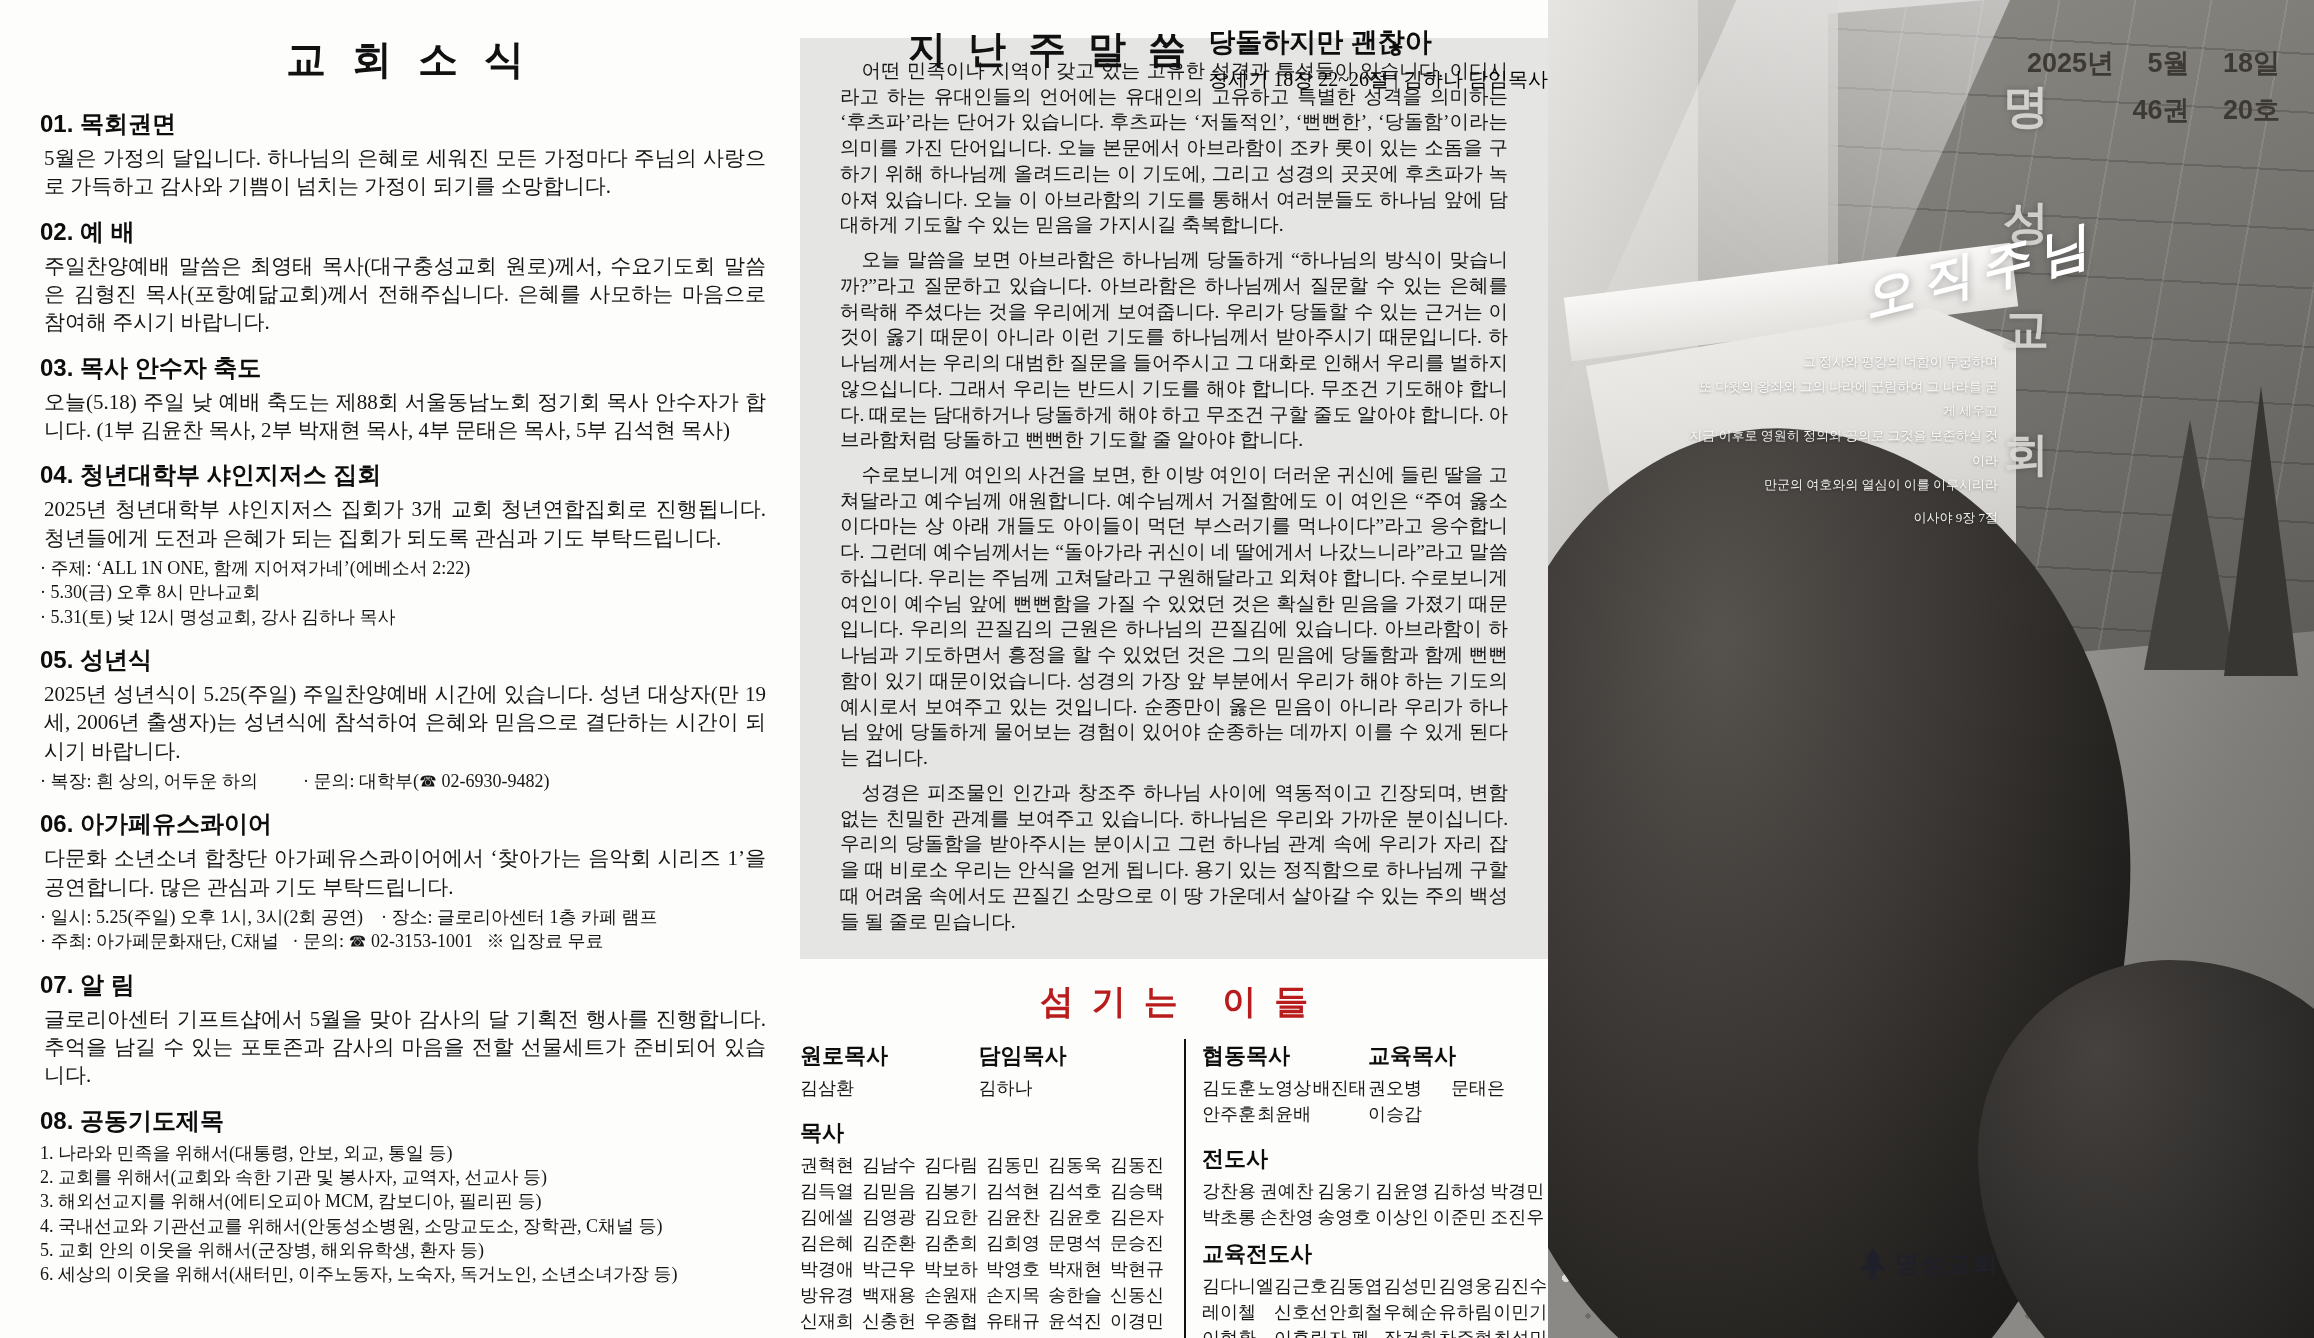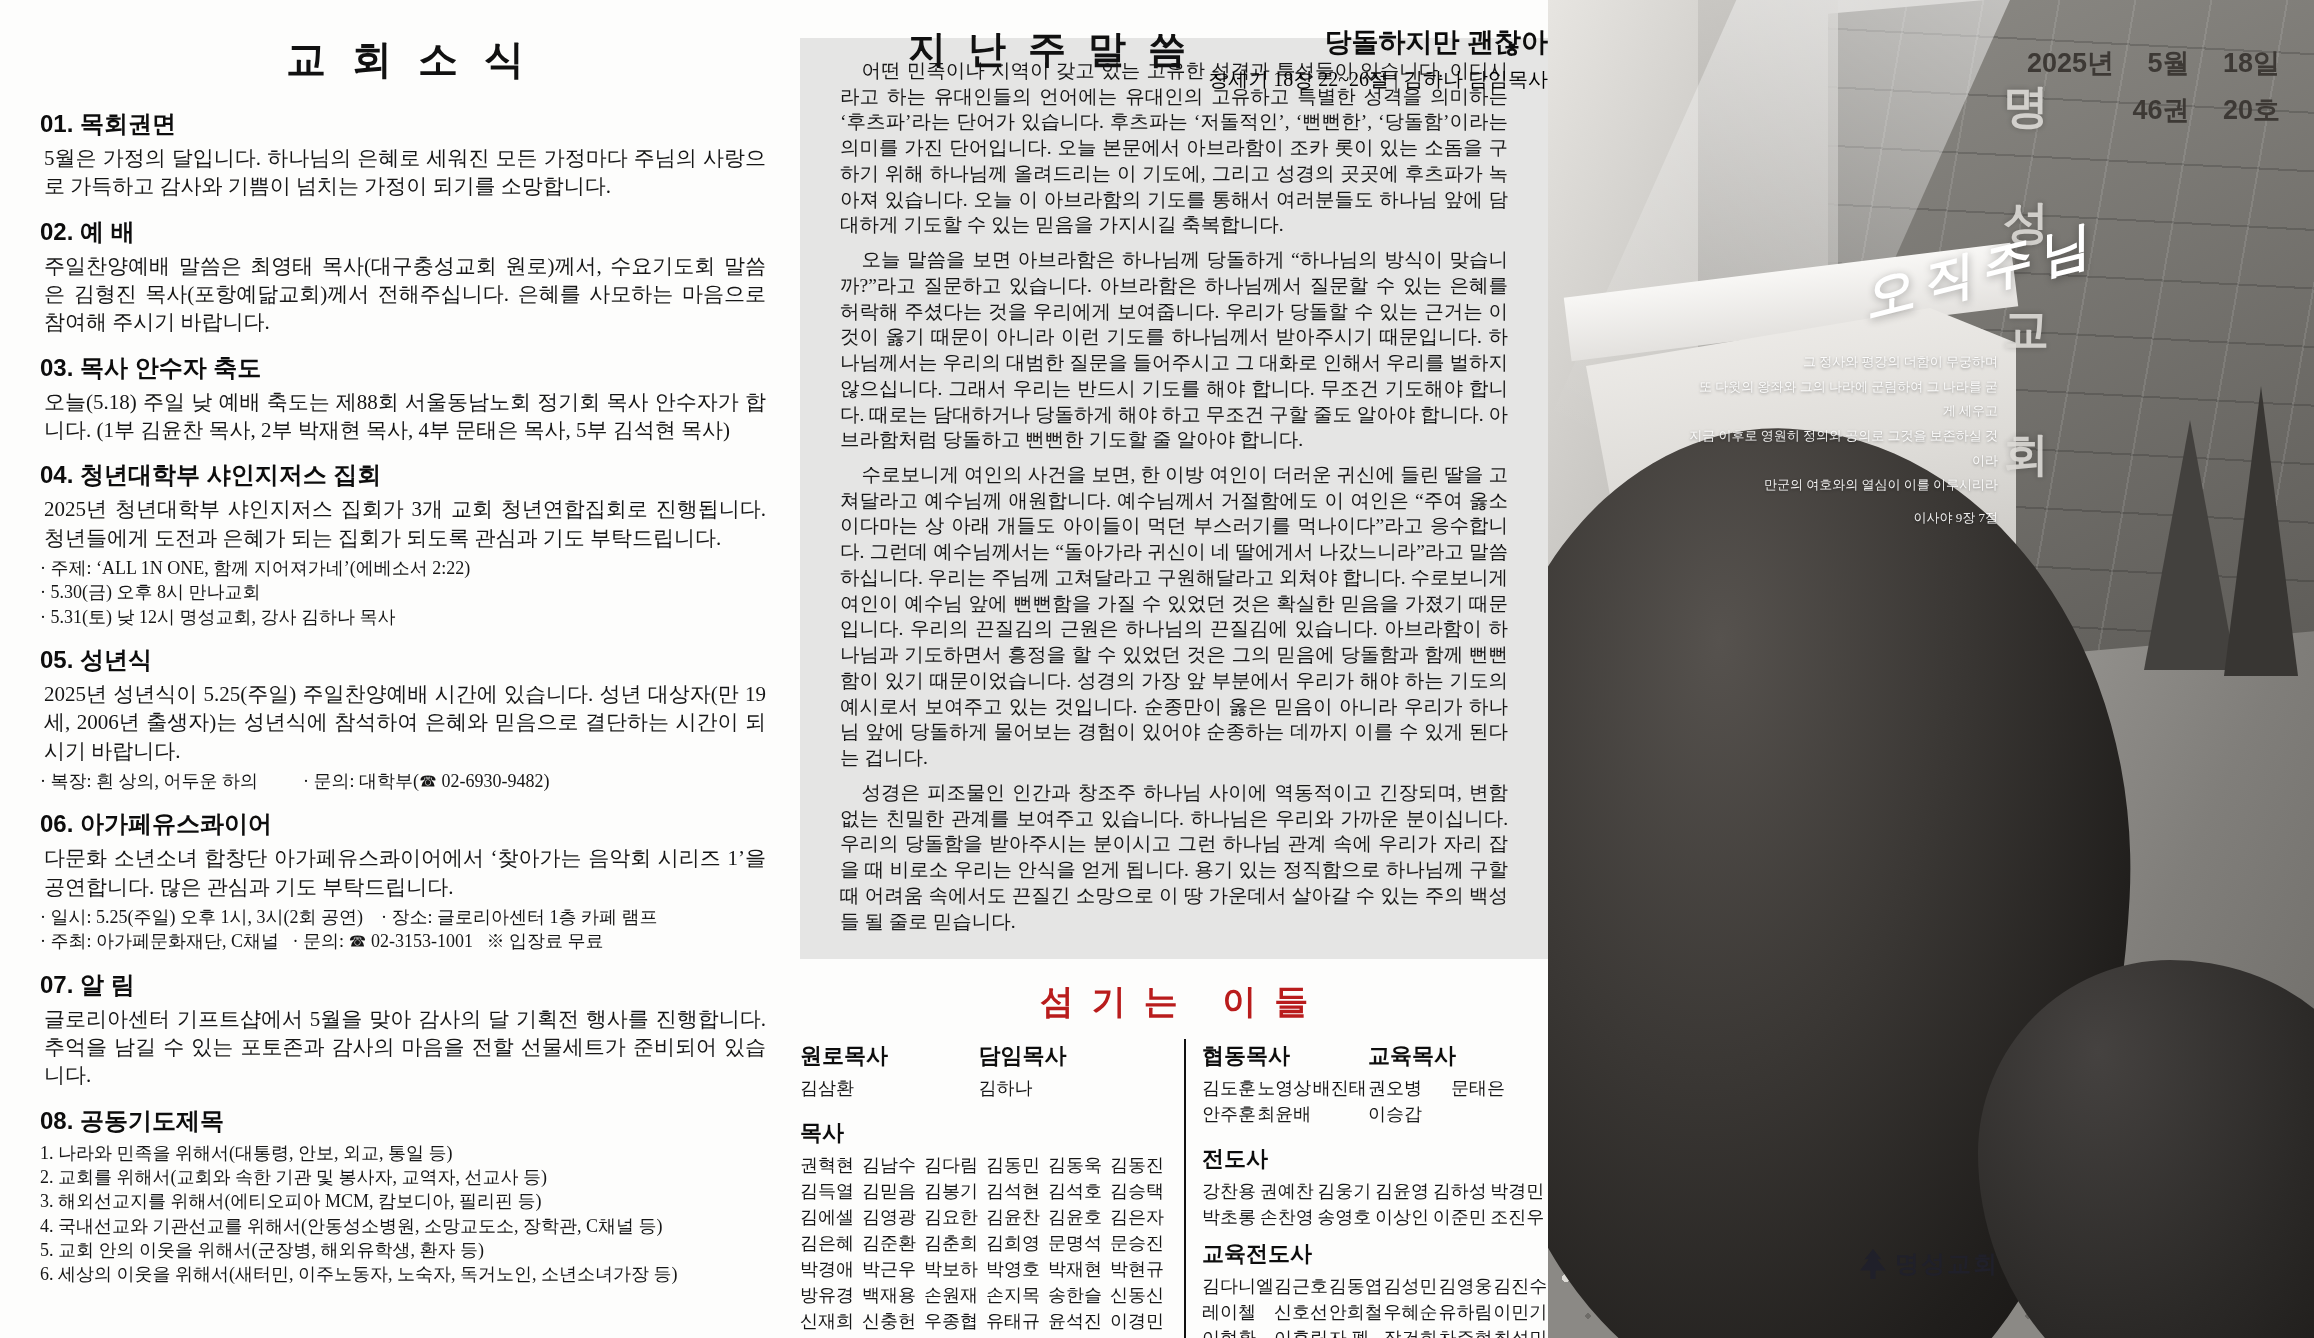--- a/index.html
+++ b/index.html
@@ -12,21 +12,21 @@
              text-align:center;margin:8px 0 6px;color:#111;text-indent:26px;}
   .sec{margin-top:2px;}
   .sec-head{font-family:"Liberation Sans", sans-serif;font-weight:bold;font-size:24px;margin:15px 0 4px;color:#0d0d0d;}
   .sec-body{font-size:21px;line-height:1.35;text-align:justify;margin:4px;}
   .sec-line{font-size:18px;line-height:1.35;white-space:pre-wrap;}
 
   
   .col-mid{position:absolute;left:800px;top:24px;width:748px;height:1300px;display:flex;flex-direction:column;}
   .mid-header{position:relative;height:78px;}
   .mid-title{position:absolute;left:108px;top:0;font-weight:600;font-size:38px;letter-spacing:22px;color:#111;margin:0;}
-  .sermon-head{position:absolute;right:0;top:0;text-align:right;}
+  .sermon-head{position:absolute;right:0;top:0;text-align:left;}
   .sermon-title{font-family:"Liberation Sans", sans-serif;font-weight:bold;font-size:27px;color:#0d0d0d;}
   .sermon-ref{font-size:20px;margin-top:6px;color:#000000;}
   .sermon-box{background:#e5e5e4;margin-top:14px;padding:20px 40px 16px;}
   .sermon-para{font-size:19.5px;line-height:1.32;text-align:justify;text-indent:1.1em;margin:0 0 9px;}
   .servants-title{text-align:center;font-weight:600;font-size:34px;letter-spacing:18px;margin:20px 0 6px;color:#b91c1c;text-indent:18px;}
   .servants{display:flex;flex:0 0 auto;}
   .servants-left{width:372px;padding-right:12px;}
   .sv-divider{width:2px;background:#111;margin:8px 0 4px;}
   .servants-right{flex:1;padding-left:16px;}
   .group{margin:0 0 8px;}

